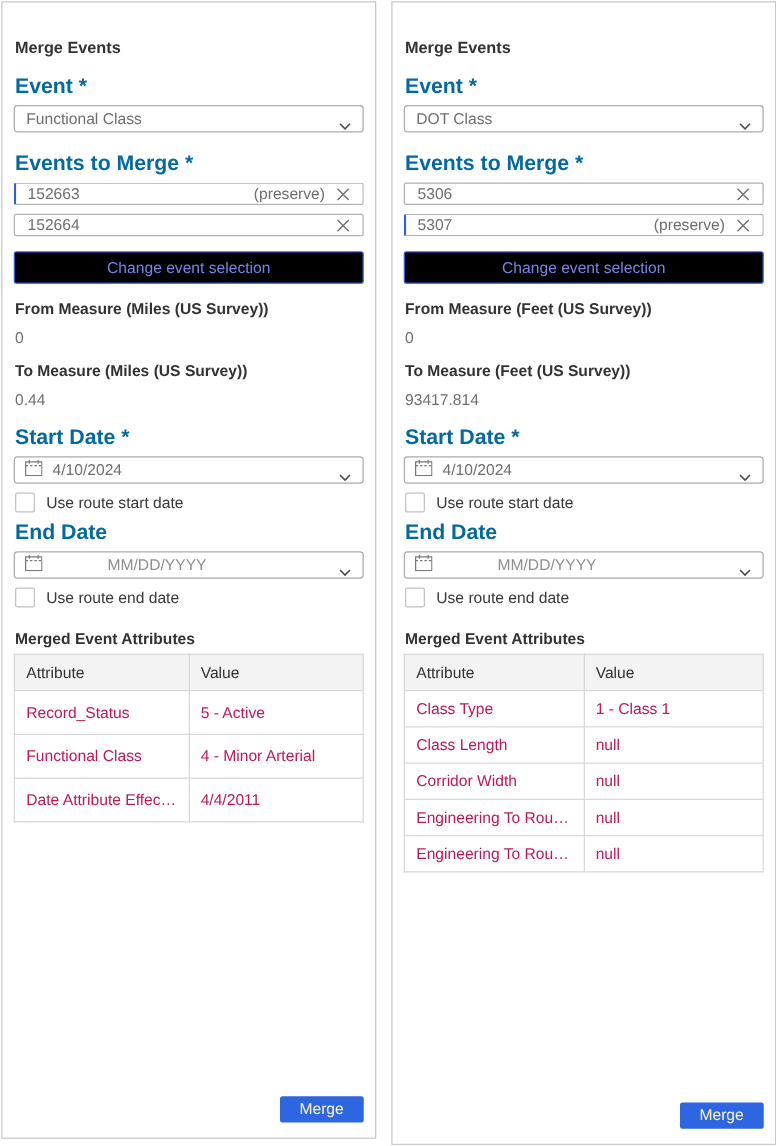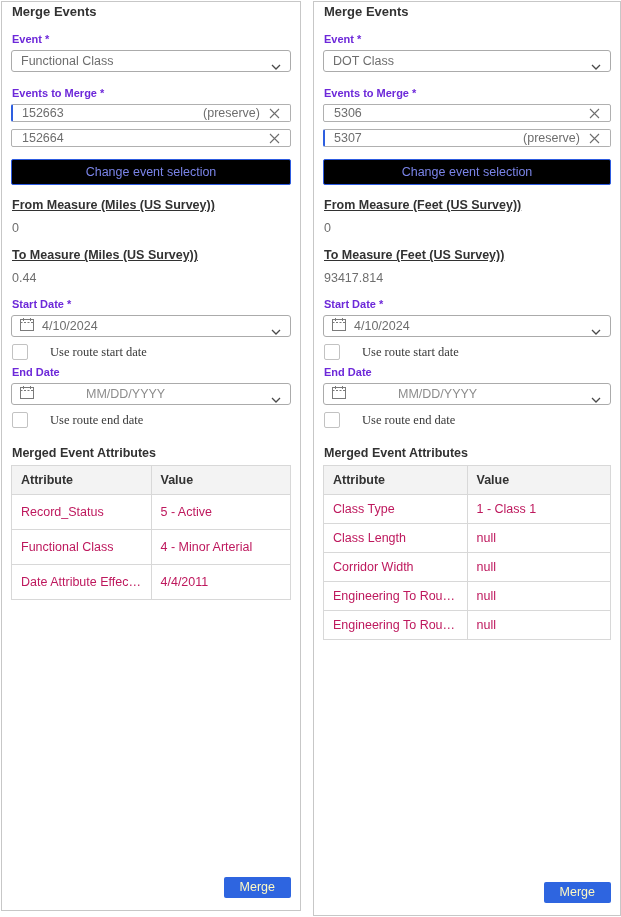--- a/index.html
+++ b/index.html
@@ -4,27 +4,27 @@
 <style>
   html, body { margin:0; padding:0; }
   body {
     width:621px; height:917px; position:relative; background:#ffffff;
     font-family:"Liberation Sans", sans-serif; overflow:hidden;
     -webkit-font-smoothing:antialiased;
   }
   .panel {
     position:absolute; top:1px; background:#fff;
     border:1px solid #c7c7c7; box-sizing:border-box;
-    padding:0 9px 12px 9px; display:flex; flex-direction:column;
+    padding:26px 9px 12px 9px; display:flex; flex-direction:column;
   }
   .panel-left  { left:1px;   width:300px; height:910px; }
   .panel-right { left:313px; width:308px; height:915px; }
 
   .title { font-size:13px; font-weight:700; color:#323232; margin:2px 0 14px 1px; }
-  .label { font-size:11px; font-weight:700; color:#6d28d9; margin:0 0 5px 1px; }
+  .label { font-size:17px; font-weight:700; color:#0369a1; margin:0 0 5px 1px; }
 
   .select {
     position:relative; height:22px; border:1px solid #ababab; border-radius:3px;
     display:flex; align-items:center; padding:0 26px 0 9px; color:#6e6e6e;
     font-size:12.5px; cursor:pointer; background:#fff; box-sizing:border-box;
   }
   .select .chev { position:absolute; right:9px; top:8px; }
   .mb-lg { margin-bottom:15px; }
 
   .event-input {
@@ -35,43 +35,43 @@
   .event-input.preserve { border-left:2px solid #2e5fe0; padding-left:9px; }
   .preserve-label { margin-left:auto; color:#6e6e6e; padding-right:7px; }
   .x-btn { display:flex; align-items:center; cursor:pointer; padding:2px; }
 
   .change-btn {
     width:100%; height:26px; margin:5px 0 13px 0; background:#000000;
     border:1px solid #2d5be0; border-radius:2px; color:#7a84e8;
     font-size:12.5px; font-family:inherit; cursor:pointer;
   }
 
-  .measure-label { font-size:12.5px; font-weight:700; color:#323232; margin:0 0 9px 1px;text-decoration:underline; }
+  .measure-label { font-size:12.5px; font-weight:700; color:#323232; margin:0 0 9px 1px; }
   .measure-value { font-size:12.5px; color:#6e6e6e; margin:0 0 13px 1px; }
 
   .date-field {
     position:relative; height:22px; border:1px solid #ababab; border-radius:3px;
     display:flex; align-items:center; gap:8px; padding:0 26px 0 8px;
     color:#6e6e6e; font-size:12.5px; cursor:pointer; box-sizing:border-box;
     margin-bottom:7px; background:#fff;
   }
   .date-field .chev { position:absolute; right:9px; top:8px; }
   .date-field.placeholder .date-text { color:#8d8d8d;margin-left:44px; }
 
-  .checkbox-row { display:flex; align-items:center; gap:22px; margin:0 0 6px 1px;font-family:Liberation Serif, serif; }
+  .checkbox-row { display:flex; align-items:center; gap:9px; margin:0 0 6px 1px; }
   .checkbox {
     width:14px; height:14px; border:1px solid #c2c2c2; border-radius:2px;
     background:#fff; cursor:pointer; flex:none;
   }
   .checkbox-text { font-size:12.5px; color:#383838; }
 
   .attr-label { font-size:12.5px; font-weight:700; color:#323232; margin:6px 0 5px 1px; }
   table.attr-table { width:100%; border-collapse:collapse; font-size:12.5px; table-layout:fixed; }
   .attr-table th {
-    text-align:left; background:#f3f3f3; color:#323232; font-weight:700;
+    text-align:left; background:#f3f3f3; color:#323232; font-weight:400;
     border:1px solid #d8d8d8; padding:7px 9px; width:50%;
   }
   .attr-table td {
     color:#be185d; border:1px solid #d8d8d8; padding:9px 9px; background:#fff;
     overflow:hidden; white-space:nowrap; text-overflow:ellipsis;
   }
   .rows-tall td { padding:10px 9px; }
   .rows-short td { padding:7px 9px; }
 
   .merge-btn {

